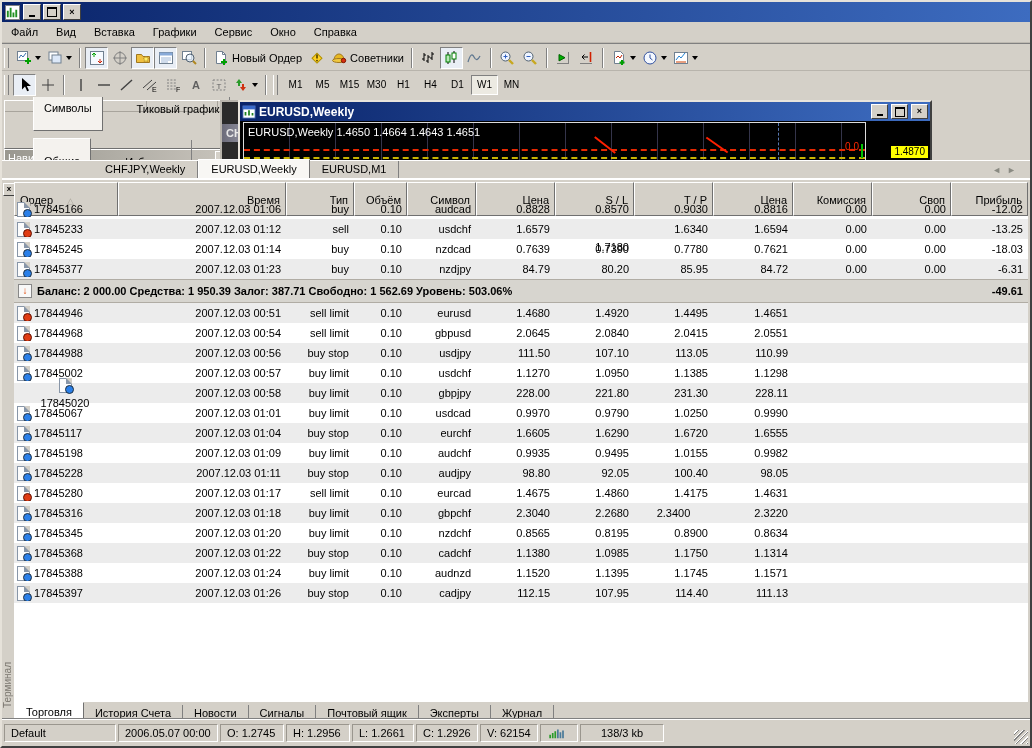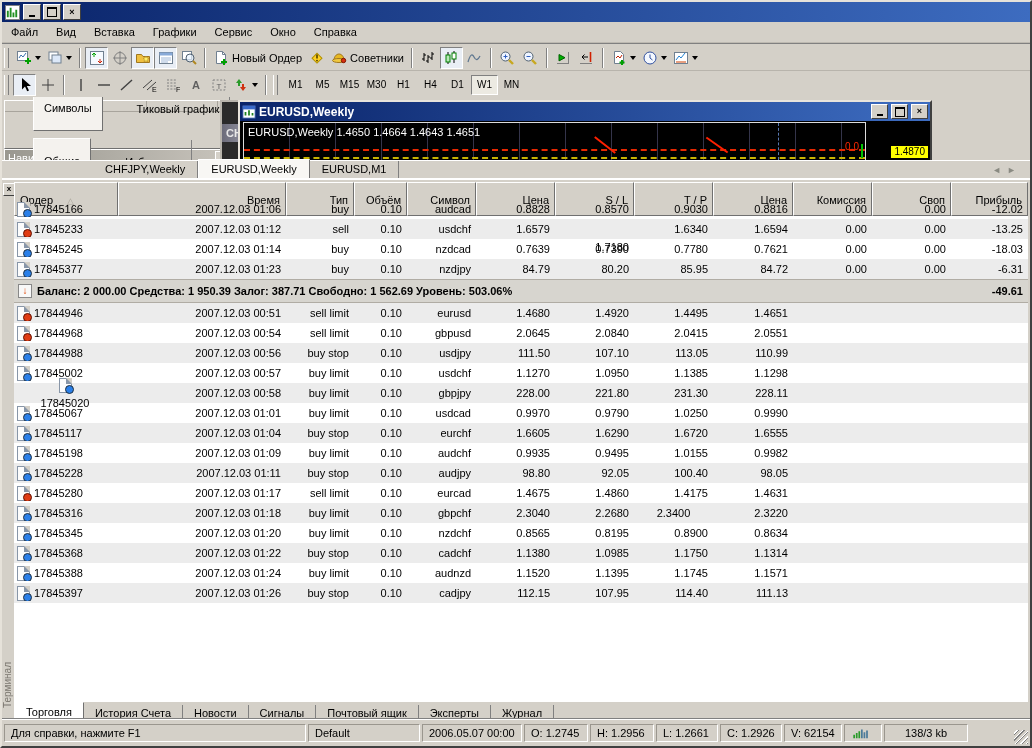--- a/index.html
+++ b/index.html
@@ -879,21 +879,20 @@
         <span class="btab">История Счета</span>
         <span class="btab">Новости</span>
         <span class="btab">Сигналы</span>
         <span class="btab">Почтовый ящик</span>
         <span class="btab">Эксперты</span>
         <span class="btab">Журнал</span>
       </div>
   </div>
 
   <div class="statusbar" id="statusbar">
-      <span class="scell" style="width: 302px;">Для справки, нажмите F1</span>
       <span class="scell" style="width: 112px;">Default</span>
       <span class="scell" style="width: 100px;">2006.05.07 00:00</span>
       <span class="scell" style="width: 64px;">O: 1.2745</span>
       <span class="scell" style="width: 64px;">H: 1.2956</span>
       <span class="scell" style="width: 62px;">L: 1.2661</span>
       <span class="scell" style="width: 62px;">C: 1.2926</span>
       <span class="scell" style="width: 58px;">V: 62154</span>
       <span class="scell" style="width: 38px;">
         <svg viewBox="0 0 20 14" style="width:20px;height:12px;display:block;">
           <path d="M2 13V9M5 13V7M8 13V5" stroke="#2a9a2a" stroke-width="2"></path>

